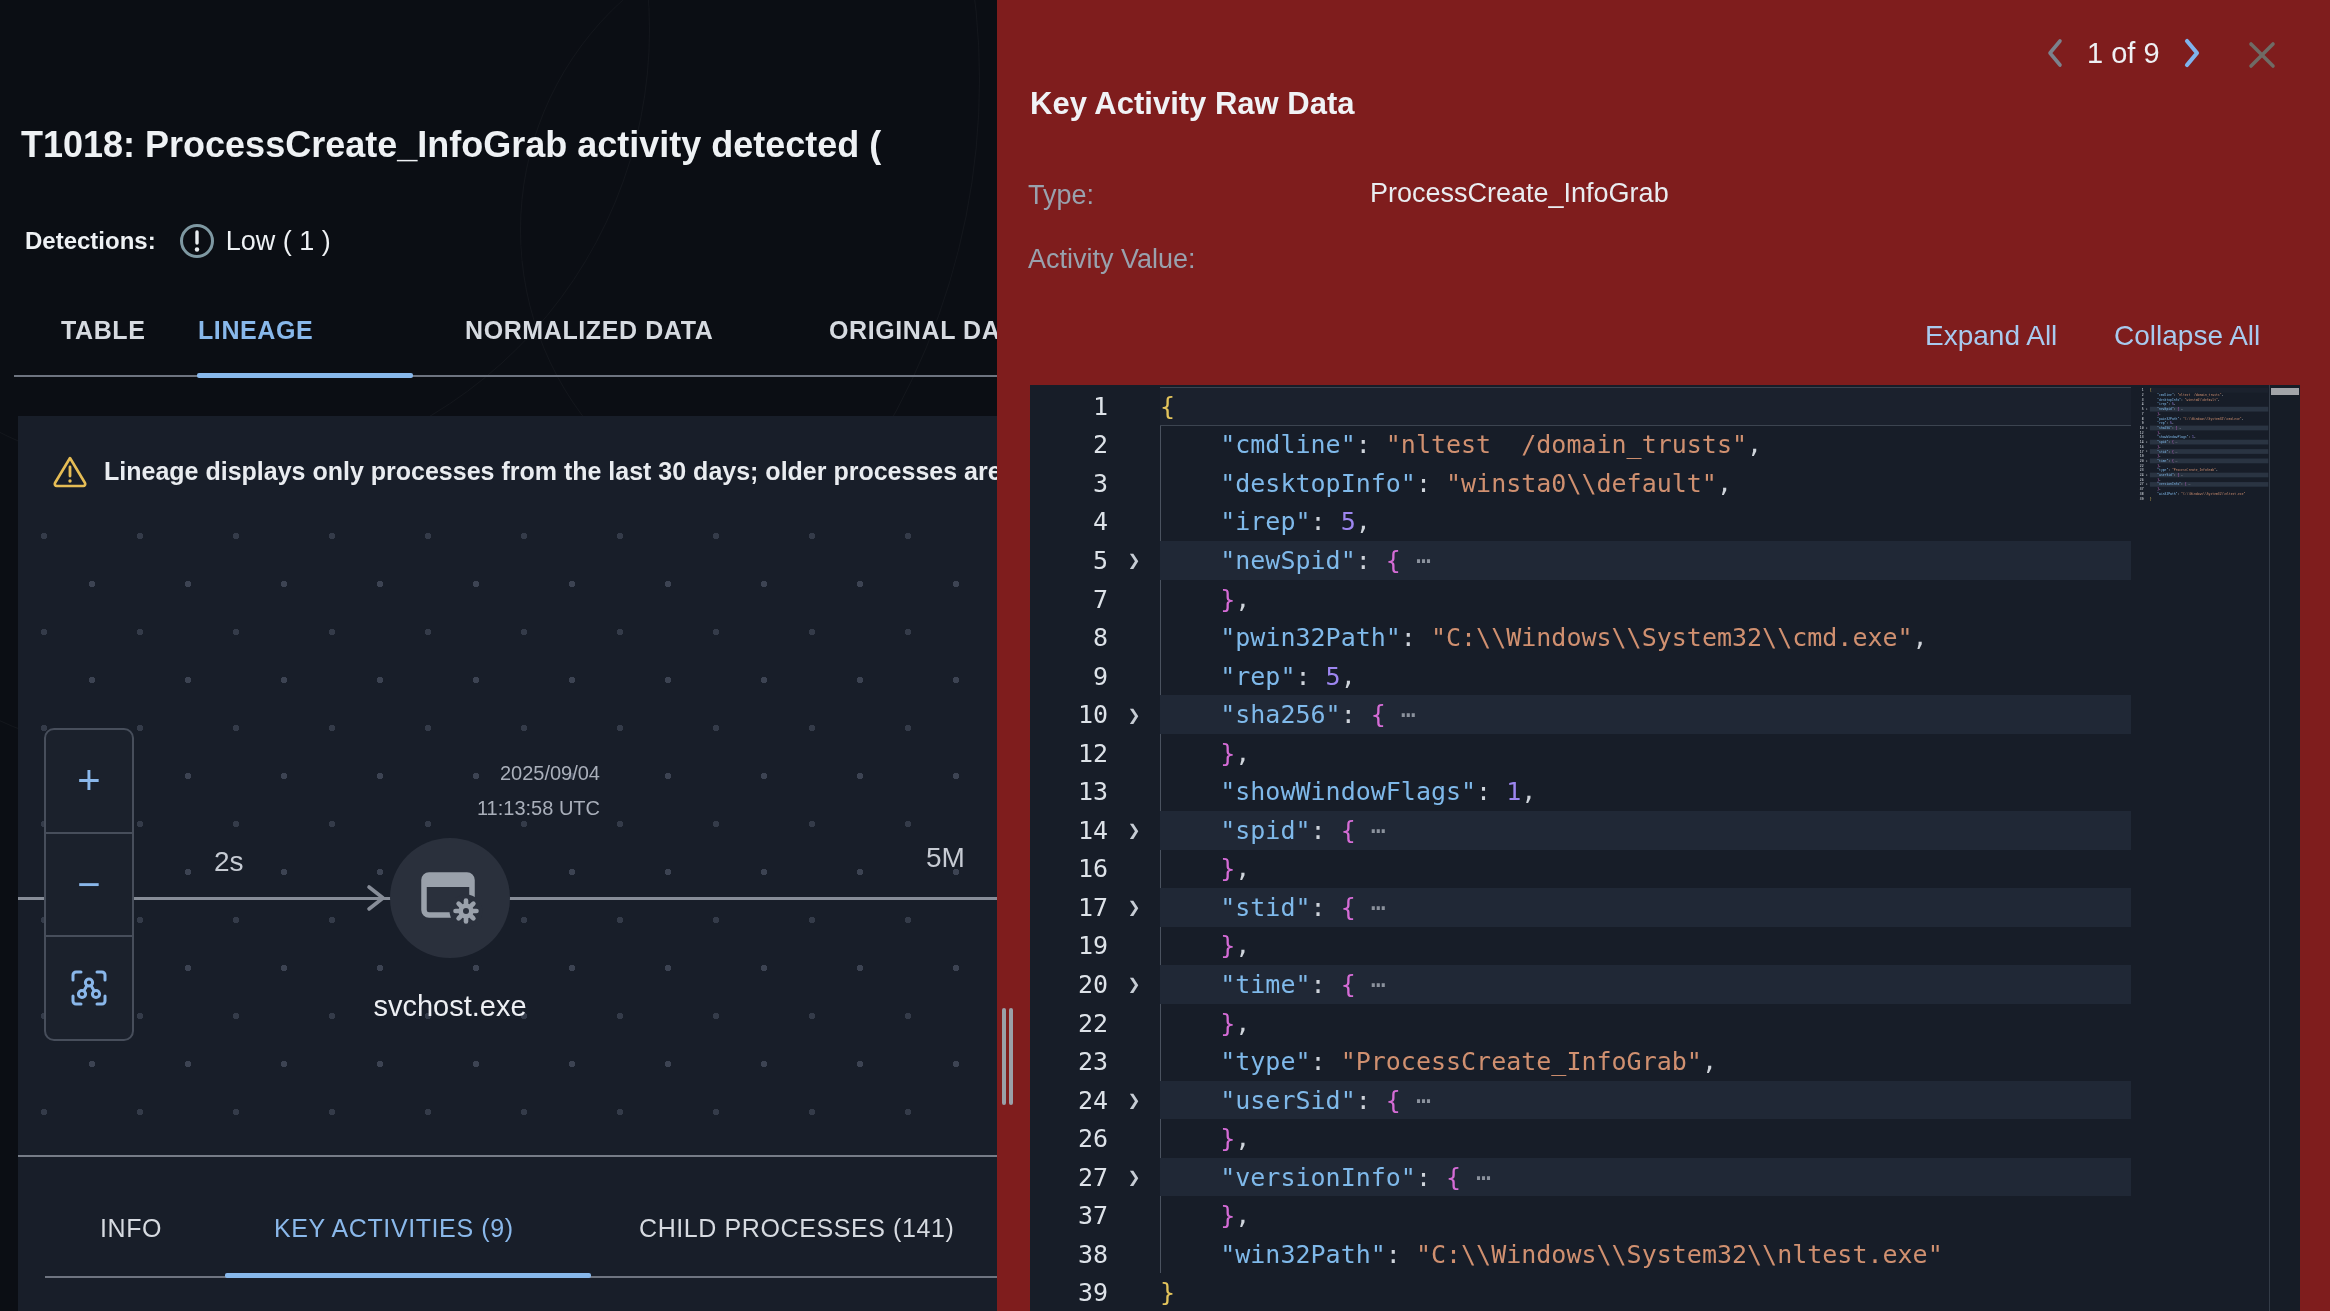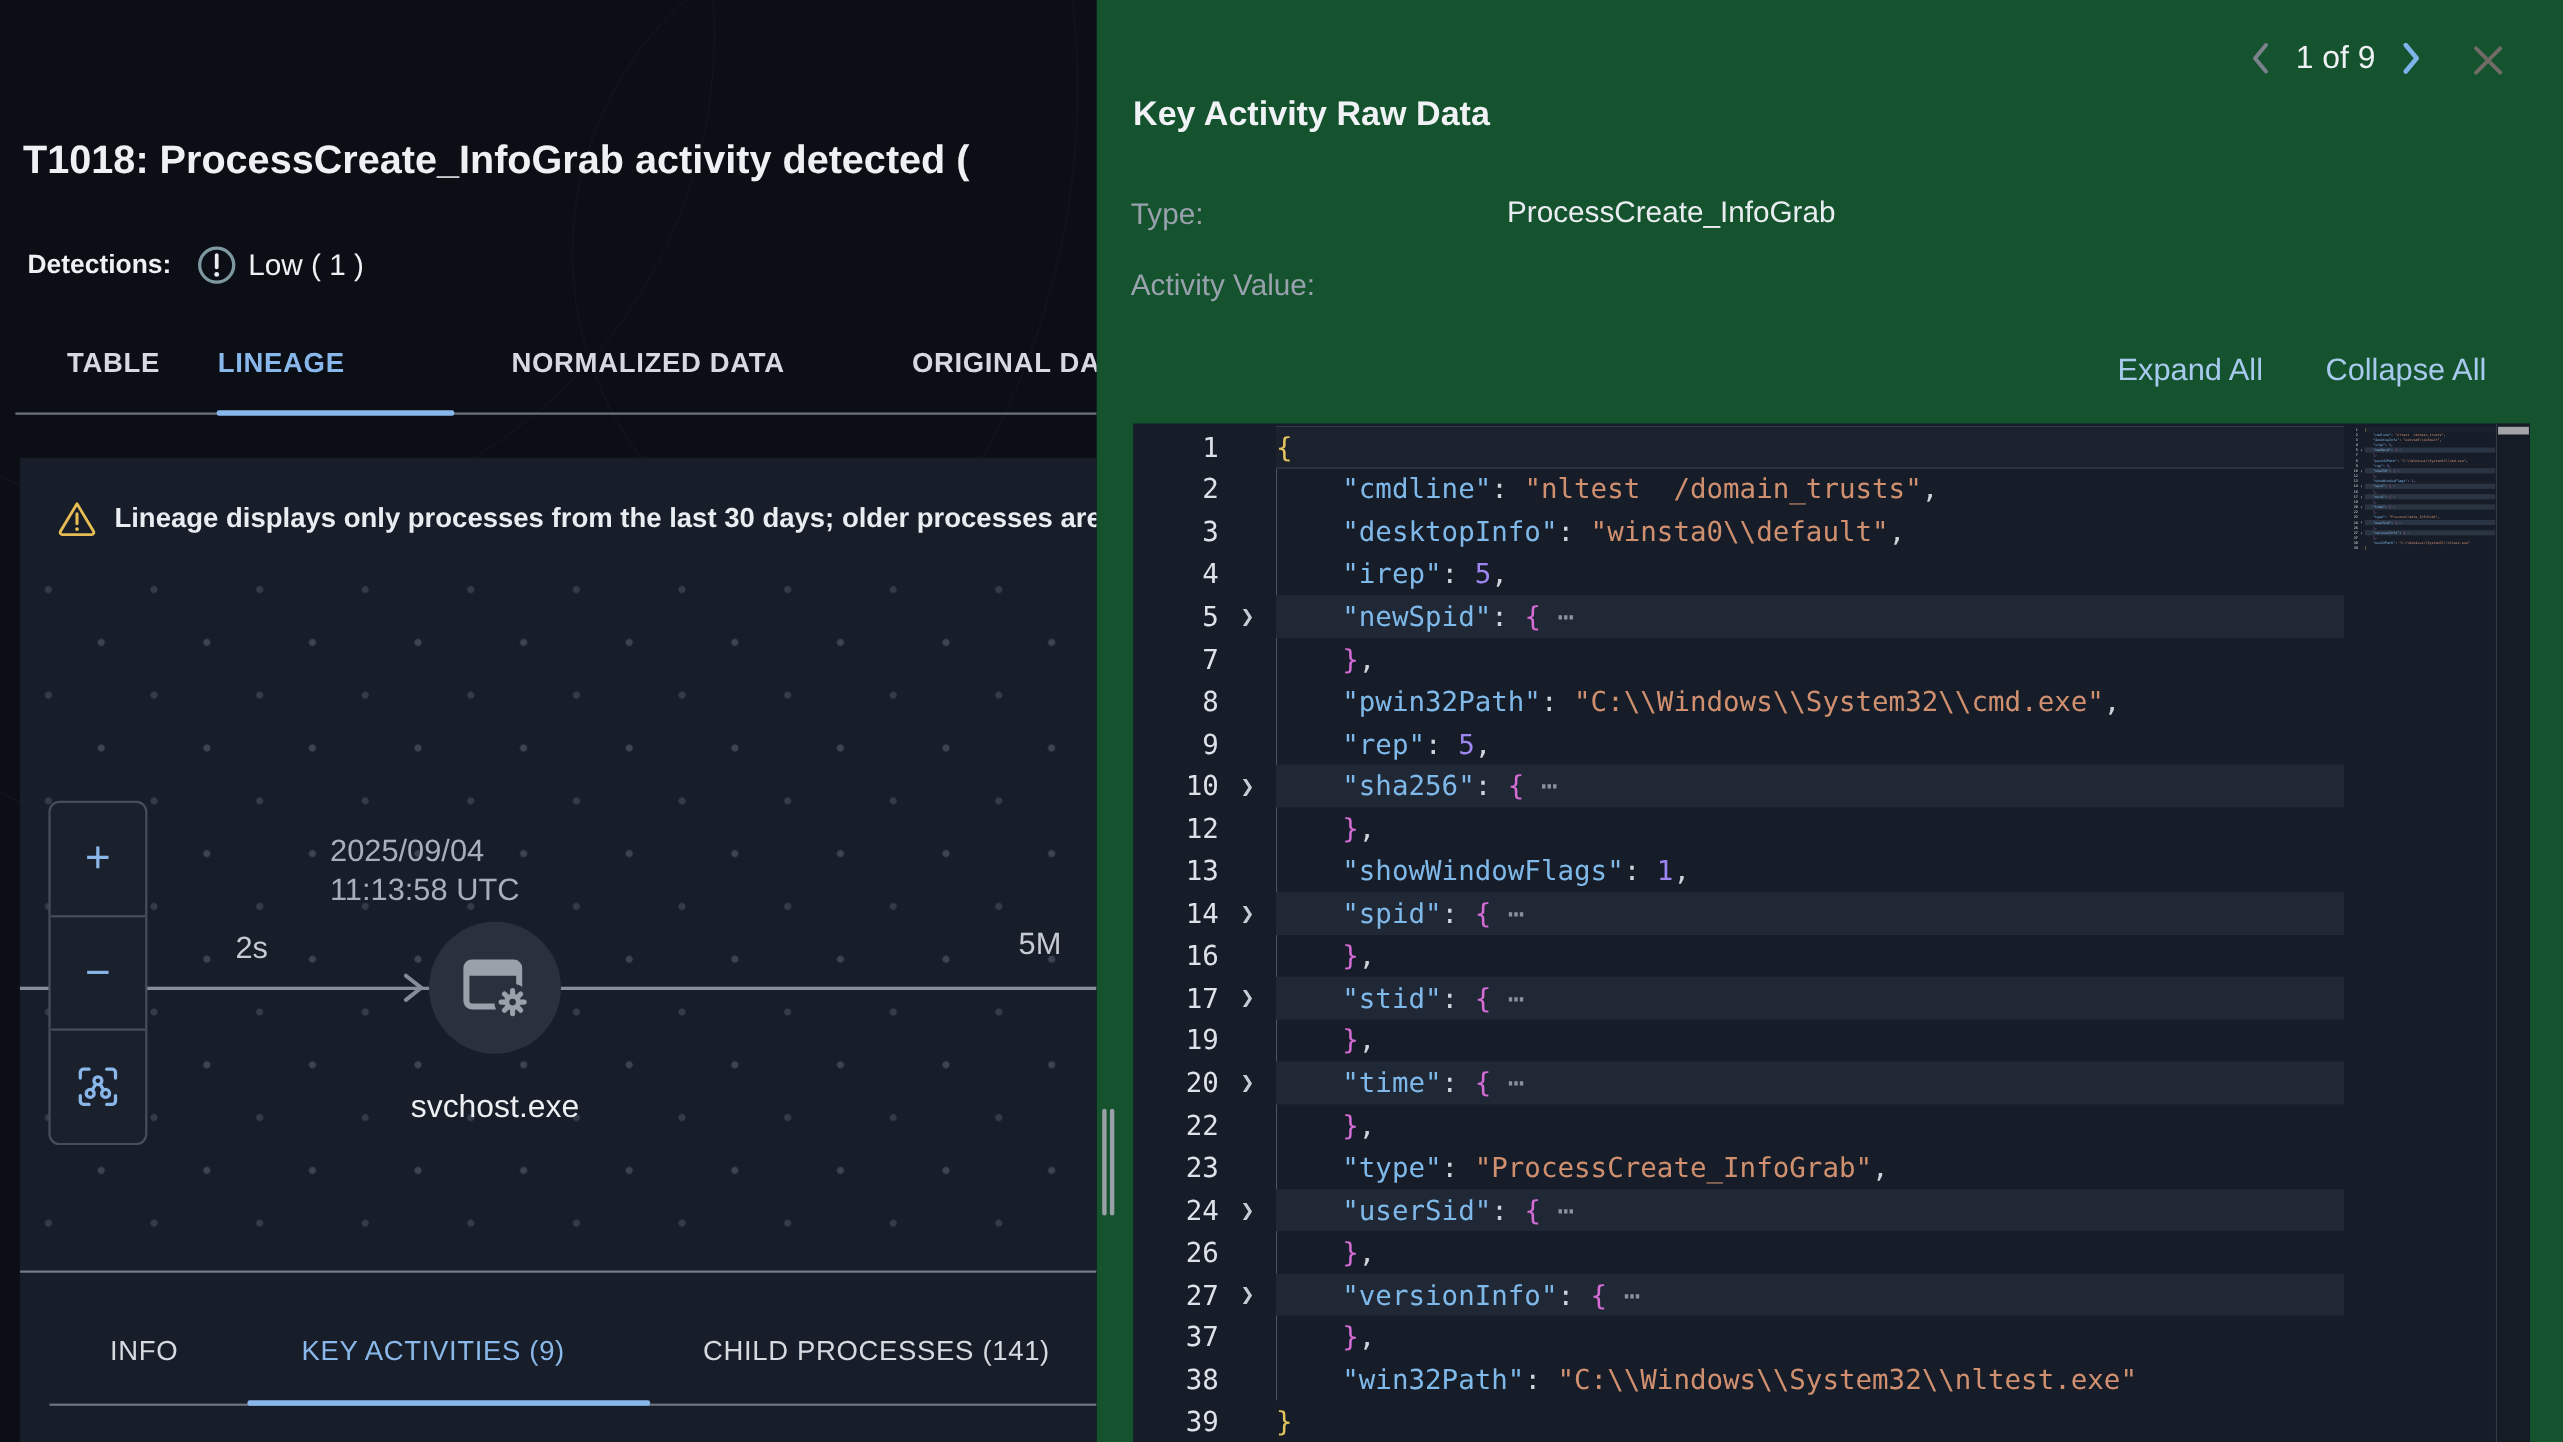--- a/index.html
+++ b/index.html
@@ -36,40 +36,40 @@
       radial-gradient(circle, #343b49 3px, rgba(0,0,0,0) 3.5px);
     background-size:96px 96px, 96px 96px;
     background-position:26px 20px, 74px 68px; }
 
   .timeline-line { position:absolute; left:0; top:381px; width:979px; height:3px; background:#878d98; }
   .timeline-arrow { position:absolute; left:342px; top:365px; }
   .tl-label { position:absolute; font-size:28px; color:#c6cbd3; white-space:nowrap; }
   .tl-left { left:196px; top:330px; }
   .tl-right { left:908px; top:326px; }
 
-  .node-time { position:absolute; left:282px; top:240px; width:300px; text-align:left; font-size:28px; line-height:35px; color:#a9afba; }
+  .node-time { position:absolute; left:282px; top:240px; width:300px; text-align:right; font-size:20px; line-height:35px; color:#a9afba; }
   .graph-node { position:absolute; left:372px; top:322px; width:120px; height:120px; border-radius:50%; background:#2a303c; display:flex; align-items:center; justify-content:center; }
   .node-label { position:absolute; left:282px; top:474px; width:300px; text-align:center; font-size:29px; color:#edeff3; }
 
   .zoom-ctrl { position:absolute; left:26px; top:212px; width:90px; height:313px; border:2px solid #474e5b; border-radius:10px; background:#1b212c; display:flex; flex-direction:column; overflow:hidden; }
   .zoom-btn { flex:1; display:flex; align-items:center; justify-content:center; color:#8ab7ea; font-size:40px; font-weight:400; cursor:pointer; }
   .zoom-btn + .zoom-btn { border-top:2px solid #474e5b; }
 
   .graph-bottom-divider { position:absolute; left:0; top:739px; width:979px; height:2px; background:#767c87; }
   .btab { position:absolute; top:798px; font-size:25px; font-weight:400; letter-spacing:0.6px; color:#d6dae0; white-space:nowrap; }
   .btab.active { color:#8ab8ea; }
   .btabs-underline { position:absolute; left:27px; top:860px; width:952px; height:2px; background:#6e7480; }
   .btabs-active-bar { position:absolute; left:207px; top:857px; width:366px; height:5px; background:#88b8eb; border-radius:2px; }
 
   
   .resize-handle { position:absolute; top:1008px; width:4px; height:97px; border-radius:2px; background:#9aa0a8; }
   .rh1 { left:1002px; } .rh2 { left:1009px; }
 
   
-  .right-pane { position:absolute; left:997px; top:0; width:1333px; height:1311px; background:#14532d; overflow:hidden; }
+  .right-pane { position:absolute; left:997px; top:0; width:1333px; height:1311px; background:#7f1d1d; overflow:hidden; }
   .panel-title { position:absolute; left:33px; top:86px; font-size:31px; font-weight:700; color:#f0f2f5; }
   .pager { position:absolute; left:1046px; top:36px; display:flex; align-items:center; }
   .pager-text { font-size:29px; color:#eef0f4; margin:0 20px; white-space:nowrap; }
   .icon-btn { cursor:pointer; display:flex; align-items:center; justify-content:center; }
   .close-btn { position:absolute; left:1248px; top:38px; }
 
   .field-label { position:absolute; font-size:27px; color:#99a1ad; white-space:nowrap; }
   .type-label { left:31px; top:180px; }
   .field-value { position:absolute; left:373px; top:178px; font-size:27px; color:#e9ecf0; white-space:nowrap; }
   .activity-label { left:31px; top:244px; }

